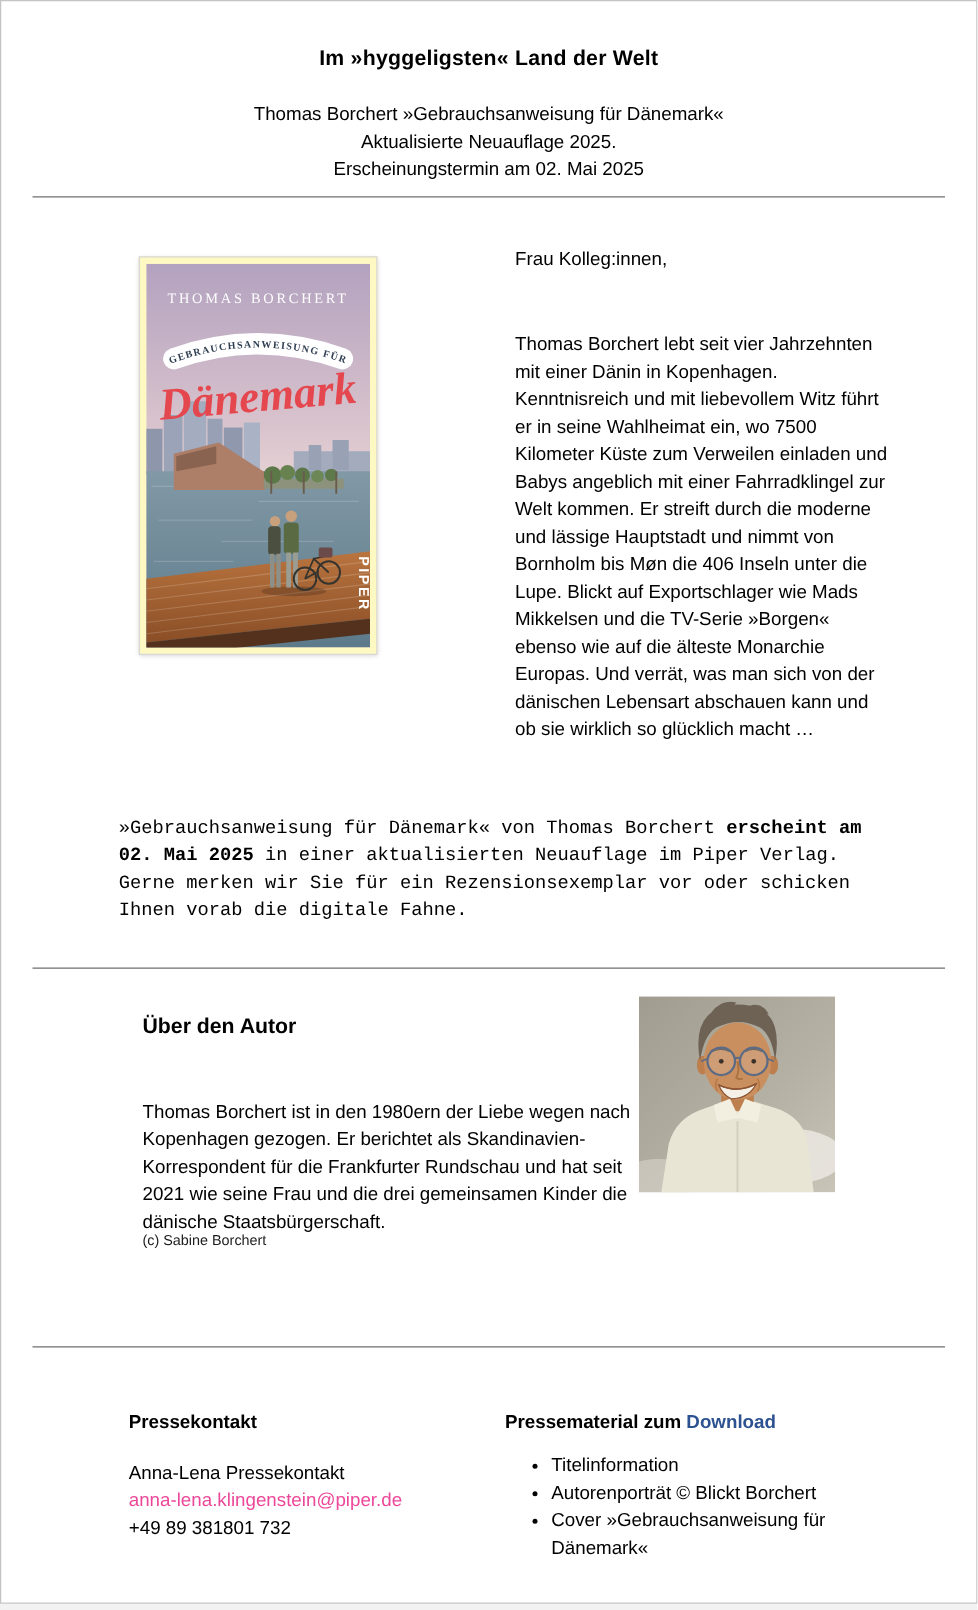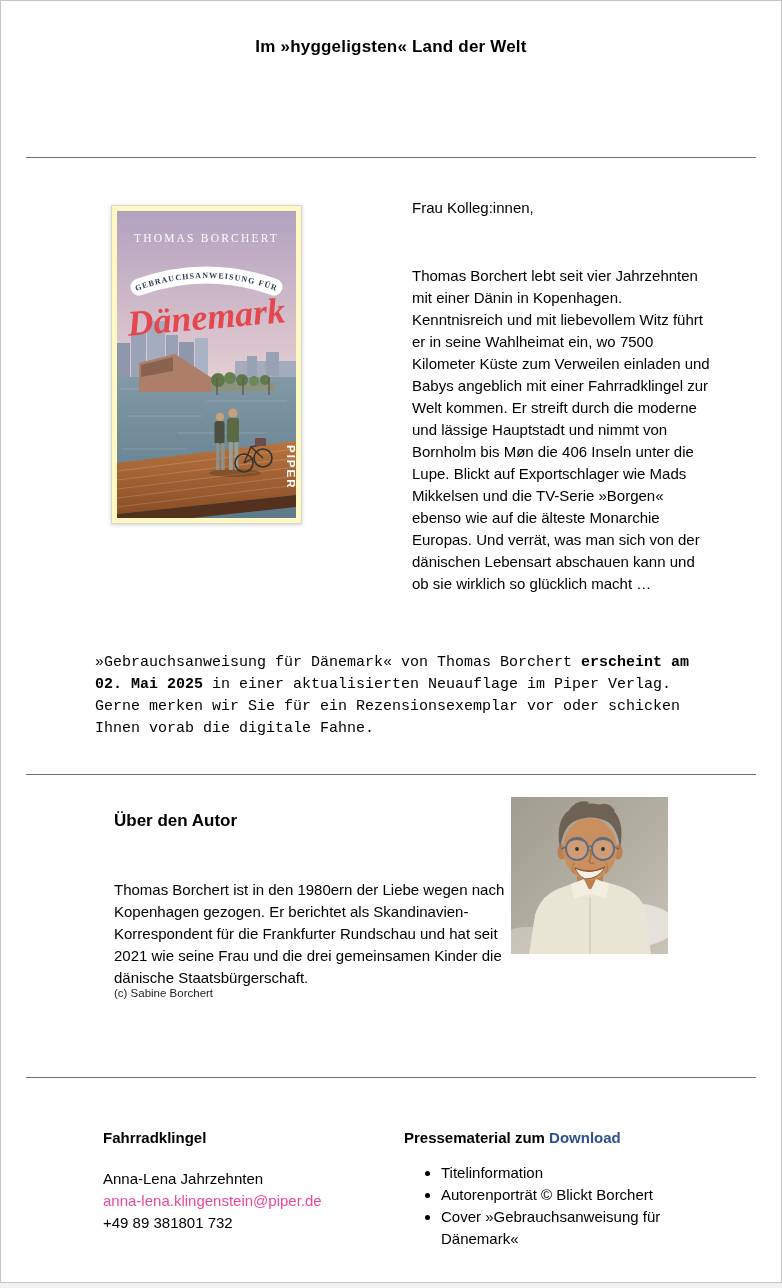--- a/index.html
+++ b/index.html
@@ -48,20 +48,25 @@
   a.email-link{color:#ec4899;text-decoration:none;}
   a.download-link{color:#2d5291;text-decoration:none;font-weight:bold;}
 </style>
 </head>
 <body>
 
 <div class="page">
 
   <div class="abs doc-title">Im »hyggeligsten« Land der Welt</div>
 
+  <div class="abs doc-subtitle">
+    <div>Thomas Borchert »Gebrauchsanweisung für Dänemark«</div>
+    <div>Aktualisierte Neuauflage 2025.</div>
+    <div>Erscheinungstermin am 02. Mai 2025</div>
+  </div>
 
   <div class="abs rule rule1"></div>
 
   <div class="abs cover">
     <svg width="179" height="307" viewBox="0 0 179 307" xmlns="http://www.w3.org/2000/svg">
       <defs>
         <linearGradient id="sky" x1="0" y1="0" x2="0" y2="1">
           <stop offset="0" stop-color="#b3a2c0"></stop>
           <stop offset="0.35" stop-color="#d2bdca"></stop>
           <stop offset="0.6" stop-color="#e9d4d6"></stop>
@@ -204,22 +209,22 @@
       <path d="M64,71 Q79,78 94,70" stroke="#8f5636" stroke-width="1.3" fill="none"></path>
     </svg>
   </div>
 
   <div class="abs about-body">Thomas Borchert ist in den 1980ern der Liebe wegen nach Kopenhagen gezogen. Er berichtet als Skandinavien-Korrespondent für die Frankfurter Rundschau und hat seit 2021 wie seine Frau und die drei gemeinsamen Kinder die dänische Staatsbürgerschaft.</div>
   <div class="abs credit">(c) Sabine Borchert</div>
 
   <div class="abs rule rule3"></div>
 
   <div class="abs press-contact">
-    <div class="hd">Fahrradklingel</div>
-    <div>Anna-Lena Jahrzehnten</div>
+    <div class="hd">Pressekontakt</div>
+    <div>Anna-Lena Pressekontakt</div>
     <div><a class="email-link" href="#">anna-lena.klingenstein@piper.de</a></div>
     <div>+49 89 381801 732</div>
   </div>
 
   <div class="abs press-material">
     <div class="hd"><span>Pressematerial zum </span><a class="download-link" href="#">Download</a></div>
     <ul>
       <li>Titelinformation</li>
       <li>Autorenporträt © Blickt Borchert</li>
       <li>Cover »Gebrauchsanweisung für Dänemark«</li>

